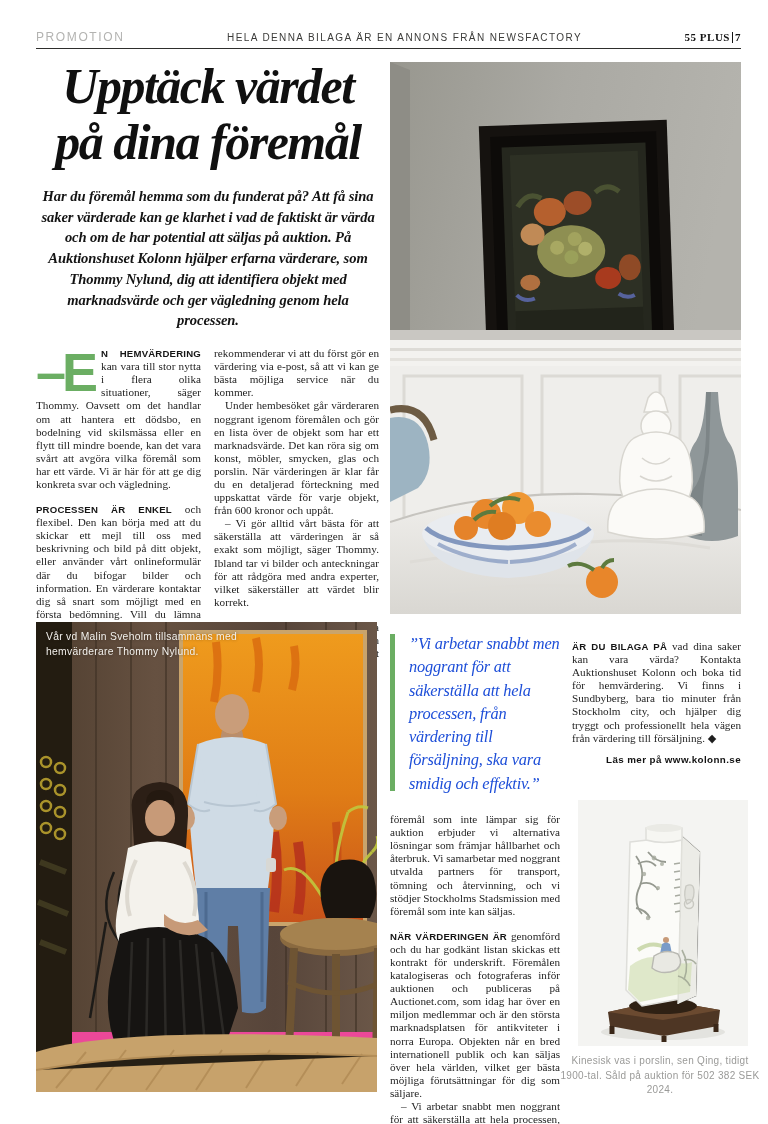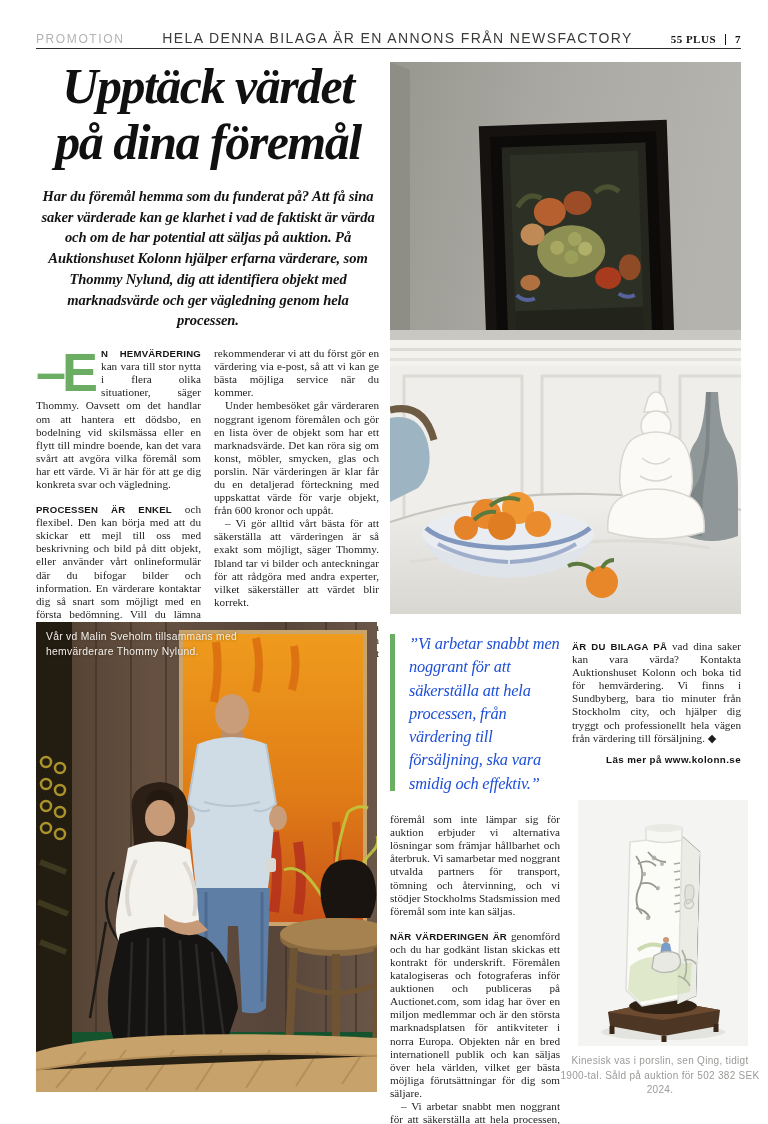--- a/index.html
+++ b/index.html
@@ -3,40 +3,40 @@
 <meta charset="utf-8">
 <style>
   * { margin:0; padding:0; box-sizing:border-box; }
   html,body { background:#ffffff; }
   body { font-family:"Liberation Serif", serif; color:#1c1c1c; }
   .page { position:relative; width:768px; height:1124px; background:#fff; overflow:hidden; }
 
   
   .masthead { position:absolute; left:36px; right:27px; top:30px; display:flex; align-items:baseline; justify-content:space-between; font-family:"Liberation Sans", sans-serif; }
   .mh-left { font-size:12px; letter-spacing:1.6px; color:#b3b3b1; }
-  .mh-center { font-size:14px; letter-spacing:1.4px; color:#3b3b39; }
-  .mh-right { font-family:"Liberation Serif", serif; font-weight:bold; font-size:11px; color:#141414; letter-spacing:0.5px; display:flex; align-items:center; gap:9px; }
+  .mh-center { font-size:10px; letter-spacing:1.4px; color:#3b3b39; }
+  .mh-right { font-family:"Liberation Serif", serif; font-weight:bold; font-size:11px; color:#141414; letter-spacing:0.5px; display:flex; align-items:center; gap:2px; }
   .mh-right .bar { display:inline-block; width:1px; height:11px; background:#141414; }
   .rule { position:absolute; left:36px; right:27px; top:48px; border-top:1.6px solid #2e2e2c; }
 
   
   .left-block { position:absolute; left:36px; top:58px; width:344px; }
   .headline { font-family:"Liberation Serif", serif; font-style:italic; font-weight:bold; font-size:50px; line-height:1.12; letter-spacing:-1.5px; text-align:center; color:#101010; }
   .intro { margin-top:16px; font-style:italic; font-weight:bold; font-size:14.6px; line-height:1.42; text-align:center; color:#141414; letter-spacing:-0.1px; }
 
   .cols { display:flex; gap:13px; margin-top:16px; }
   .col { width:165px; font-size:11.2px; line-height:1.17; text-align:justify; color:#1e1e1e; }
   .body-p { margin:0; }
   .body-p.sect { margin-top:12px; }
   .body-p.ind { text-indent:11px; }
   .lead { font-family:"Liberation Sans", sans-serif; font-weight:bold; font-size:9.6px; letter-spacing:0.2px; color:#151515; }
   .dropcap { float:left; font-family:"Liberation Sans", sans-serif; font-weight:800; font-size:54px; line-height:0.82; letter-spacing:-4px; color:#6BAE63; margin:3px 7px 0 0; }
 
   
-  .fig { position:absolute; overflow:hidden; background:#14532d; }
+  .fig { position:absolute; overflow:hidden; background:#ec4899; }
   .fig svg { display:block; }
   .fig-room { left:390px; top:62px; width:351px; height:552px; }
   .fig-people { left:36px; top:622px; width:341px; height:470px; }
   .photo-caption { position:absolute; left:10px; top:8px; width:230px; font-family:"Liberation Sans", sans-serif; font-size:10.3px; line-height:1.45; color:#f2f0ec; letter-spacing:0.3px; text-shadow:0 0 3px rgba(40,30,20,0.45); }
 
   
   .mid-col { position:absolute; left:390px; top:632px; width:170px; }
   .pullquote { position:relative; padding-left:19px; margin-bottom:18px; }
   .pq-bar { position:absolute; left:0; top:2px; bottom:4px; width:5px; background:#6BAE63; }
   .pq-text { font-family:"Liberation Serif", serif; font-style:italic; font-size:16.4px; line-height:1.42; color:#1d4ed8; letter-spacing:-0.2px; }

